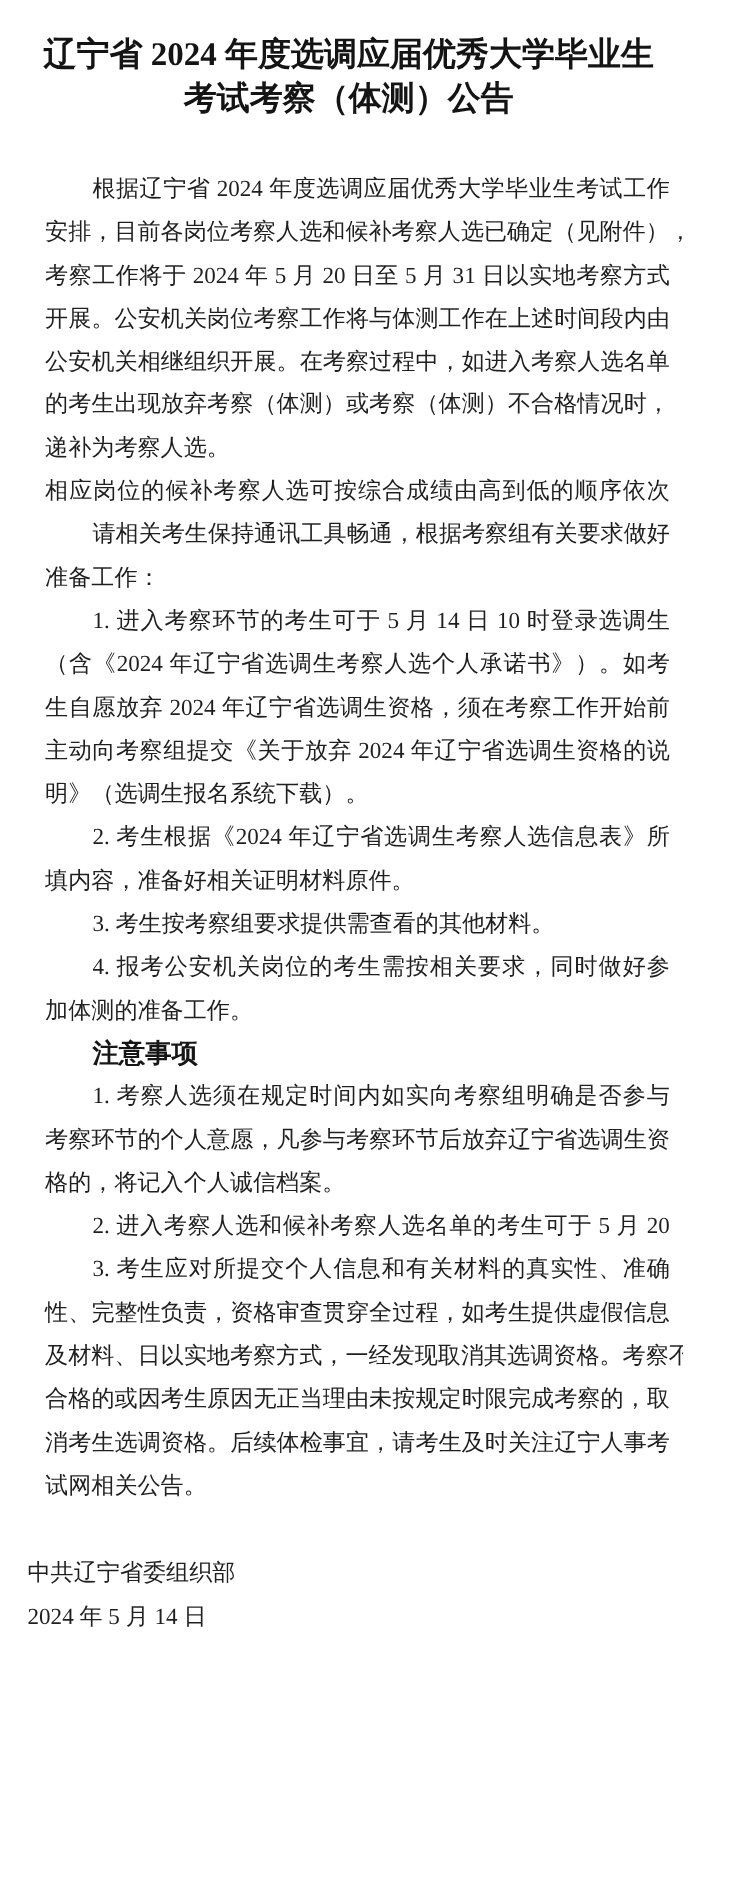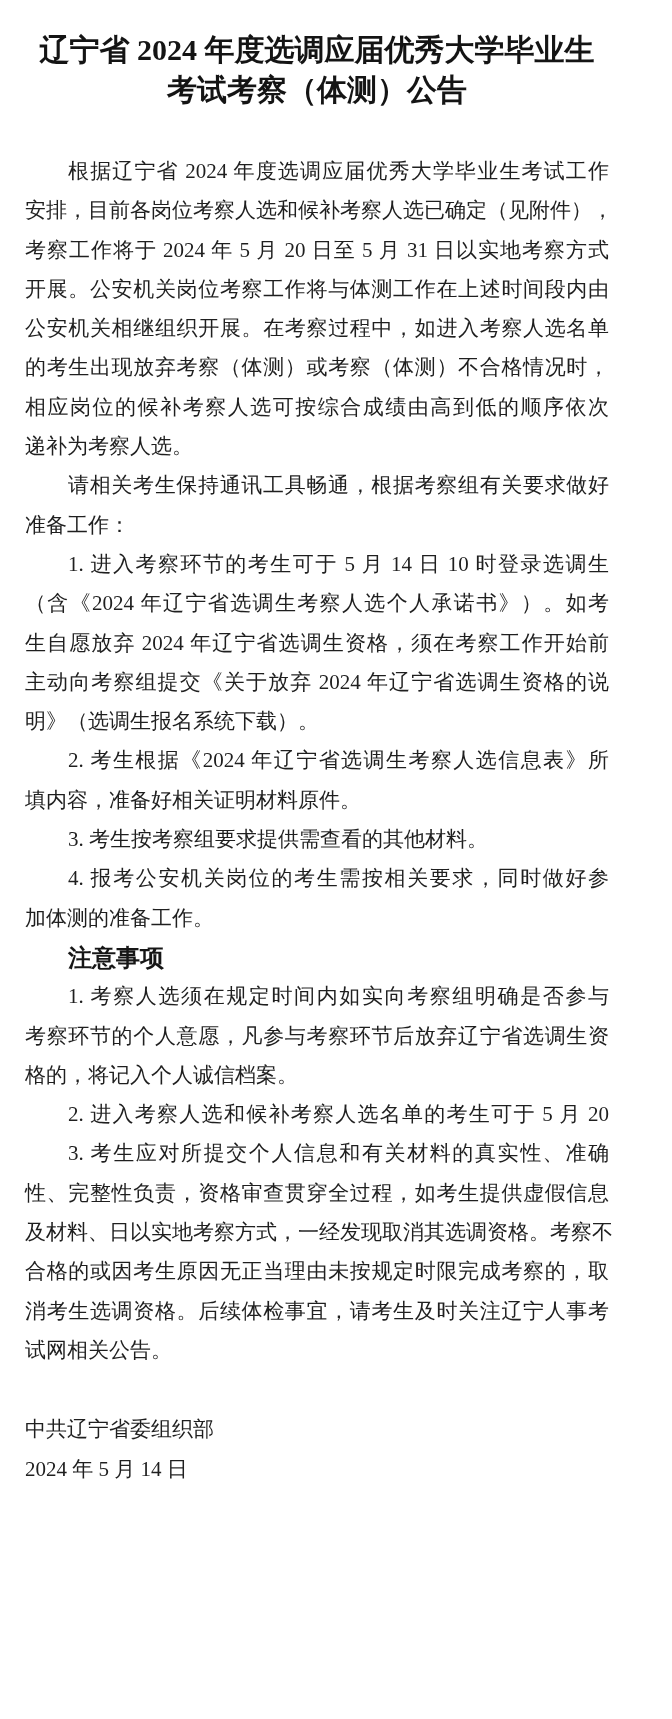--- a/index.html
+++ b/index.html
@@ -16,20 +16,21 @@
   .title {
     text-align: center;
     font-weight: bold;
     font-size: 30px;
     line-height: 40px;
     color: #141414;
   }
   .body-text {
     margin-top: 42px;
     font-size: 21px;
+    margin-left: 16px;
   }
   .para { margin: 0; padding: 0; }
   .line {
     line-height: 39.3px;
     text-align: justify;
     text-align-last: justify;
     white-space: nowrap;
   }
   .line.first { text-indent: 43px; }
   .line.last { text-align-last: left; white-space: normal; }
@@ -68,22 +69,22 @@
 
   <div class="body-text">
 
     <div class="para">
       <div class="line first">根据辽宁省 2024 年度选调应届优秀大学毕业生考试工作</div>
       <div class="line">安排，目前各岗位考察人选和候补考察人选已确定（见附件），</div>
       <div class="line">考察工作将于 2024 年 5 月 20 日至 5 月 31 日以实地考察方式</div>
       <div class="line">开展。公安机关岗位考察工作将与体测工作在上述时间段内由</div>
       <div class="line">公安机关相继组织开展。在考察过程中，如进入考察人选名单</div>
       <div class="line">的考生出现放弃考察（体测）或考察（体测）不合格情况时，</div>
+      <div class="line last">递补为考察人选。</div>
       <div class="line">相应岗位的候补考察人选可按综合成绩由高到低的顺序依次</div>
-      <div class="line last">递补为考察人选。</div>
     </div>
 
     <div class="para">
       <div class="line first">请相关考生保持通讯工具畅通，根据考察组有关要求做好</div>
       <div class="line last">准备工作：</div>
     </div>
 
     <div class="para">
       <div class="line first">1. 进入考察环节的考生可于 5 月 14 日 10 时登录选调生</div>
       <div class="line">（含《2024 年辽宁省选调生考察人选个人承诺书》）。如考</div>

